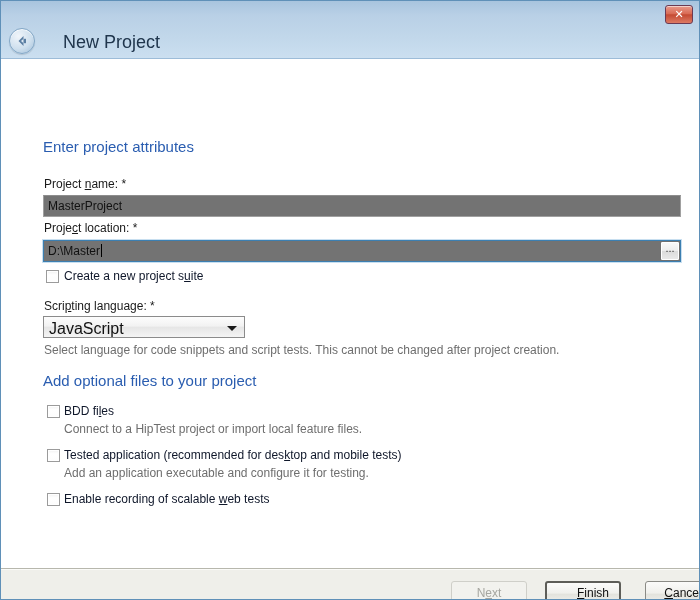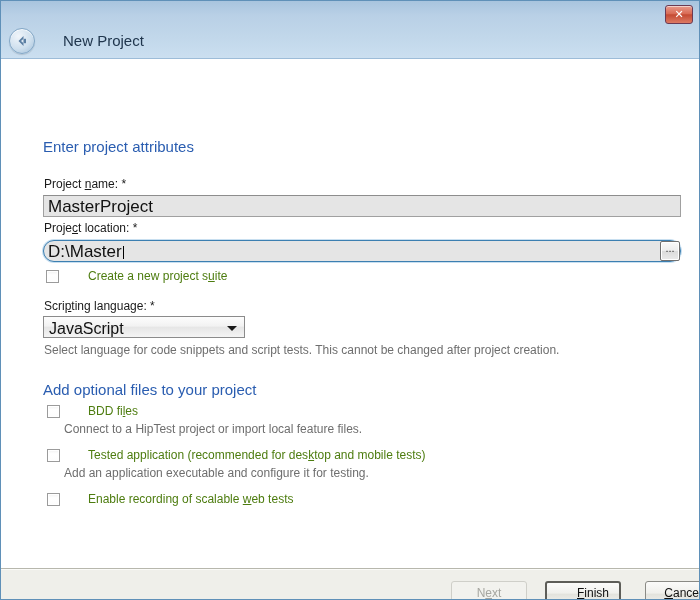--- a/index.html
+++ b/index.html
@@ -42,21 +42,21 @@
     background: radial-gradient(circle at 35% 30%, #f0f5fa 0%, #cfe0ee 55%, #9fbdd8 100%);
     border: 1px solid #83a7c6;
     box-shadow: inset 0 1px 1px rgba(255,255,255,0.85), 0 1px 1px rgba(0,0,0,0.12);
     box-sizing: border-box;
   }
   .back-button svg { display:block; margin: 4px auto 0 auto; }
   .title-text {
     position: absolute;
     left: 62px;
     top: 31px;
-    font-size: 15px;
+    font-size: 18px;
     color: #20364d;
   }
   .close-button {
     position: absolute;
     right: 6px;
     top: 4px;
     width: 28px;
     height: 19px;
     border-radius: 3px;
     background: linear-gradient(to bottom, #e89a8c 0%, #d96b55 45%, #c44a33 52%, #dd7a63 100%);
@@ -81,54 +81,54 @@
   }
 
   .section-heading {
     position: absolute;
     left: 42px;
     font-size: 15px;
     color: #2a5db0;
     white-space: nowrap;
   }
   #heading-attributes { top: 79px; }
-  #heading-optional  { top: 322px; }
+  #heading-optional  { top: 313px; }
 
   .field-label {
     position: absolute;
     left: 43px;
     font-size: 12px;
     color: #1a1a1a;
     white-space: nowrap;
   }
   .acc { text-decoration: underline; }
 
   .textinput {
     position: absolute;
     box-sizing: border-box;
     height: 22px;
-    background: #e5e5e5;
+    background: #737373;
     font-family: "Liberation Sans", sans-serif;
-    font-size: 17px;
+    font-size: 12px;
     color: #111111;
     padding: 2px 4px;
     line-height: 17px;
     outline: none;
   }
   .textinput.normal {
     border: 1px solid #a0a0a0;
     border-top-color: #8d8d8d;
   }
   .textinput.focused {
     border: 1px solid #3c7fb1;
     box-shadow: 0 0 0 1px #c8dff0;
   }
 
   #project-name-input { left: 42px; top: 136px; width: 638px; }
-  #project-location-input { left: 42px; top: 181px; width: 638px; border-radius: 11px; }
+  #project-location-input { left: 42px; top: 181px; width: 638px; }
 
   .browse-button {
     position: absolute;
     left: 659px;
     top: 182px;
     width: 20px;
     height: 20px;
     box-sizing: border-box;
     border: 1px solid #707070;
     border-radius: 2px;
@@ -156,23 +156,22 @@
     width: 13px;
     height: 13px;
     box-sizing: border-box;
     border: 1px solid #9b9b9b;
     background: linear-gradient(to bottom, #f2f2f2 0%, #ffffff 35%, #fdfdfd 100%);
     box-shadow: inset 0 0 0 1px #ffffff;
   }
   .checkbox-label {
     position: absolute;
     font-size: 12px;
-    color: #4d7c0f;
-    white-space: nowrap;
-    margin-left: 24px;
+    color: #0f172a;
+    white-space: nowrap;
   }
   .hint-text {
     position: absolute;
     font-size: 12px;
     color: #6e6e6e;
     white-space: nowrap;
   }
 
   
   .combo {

